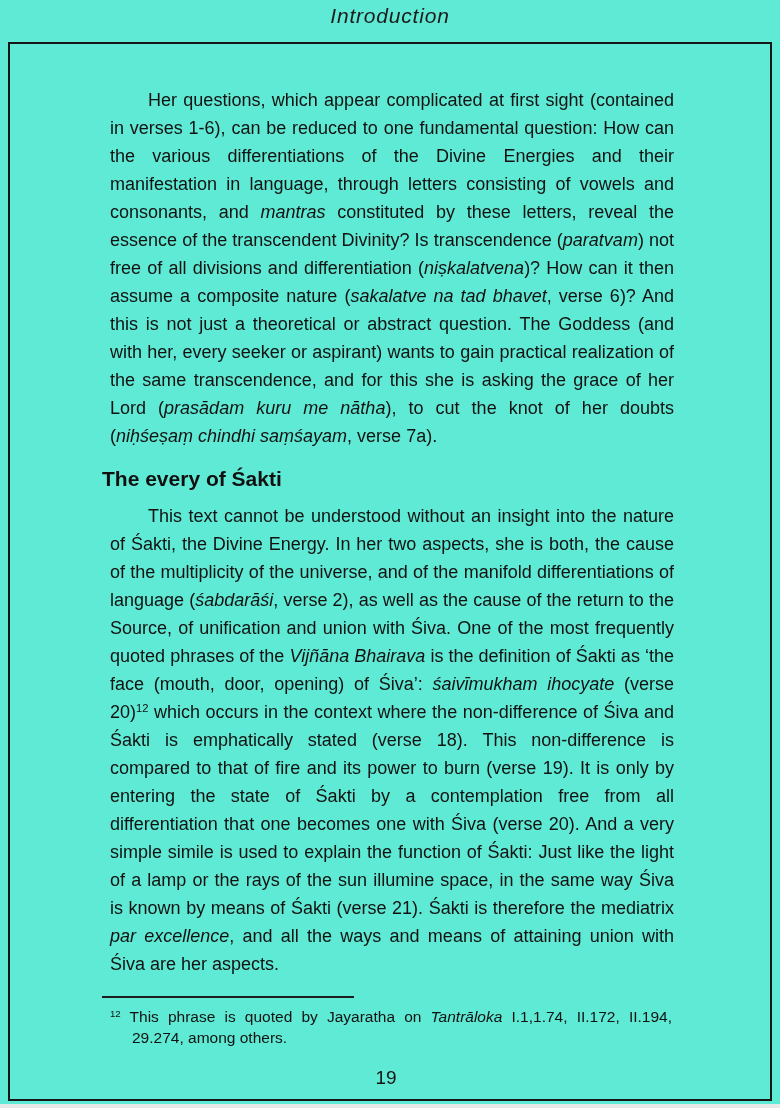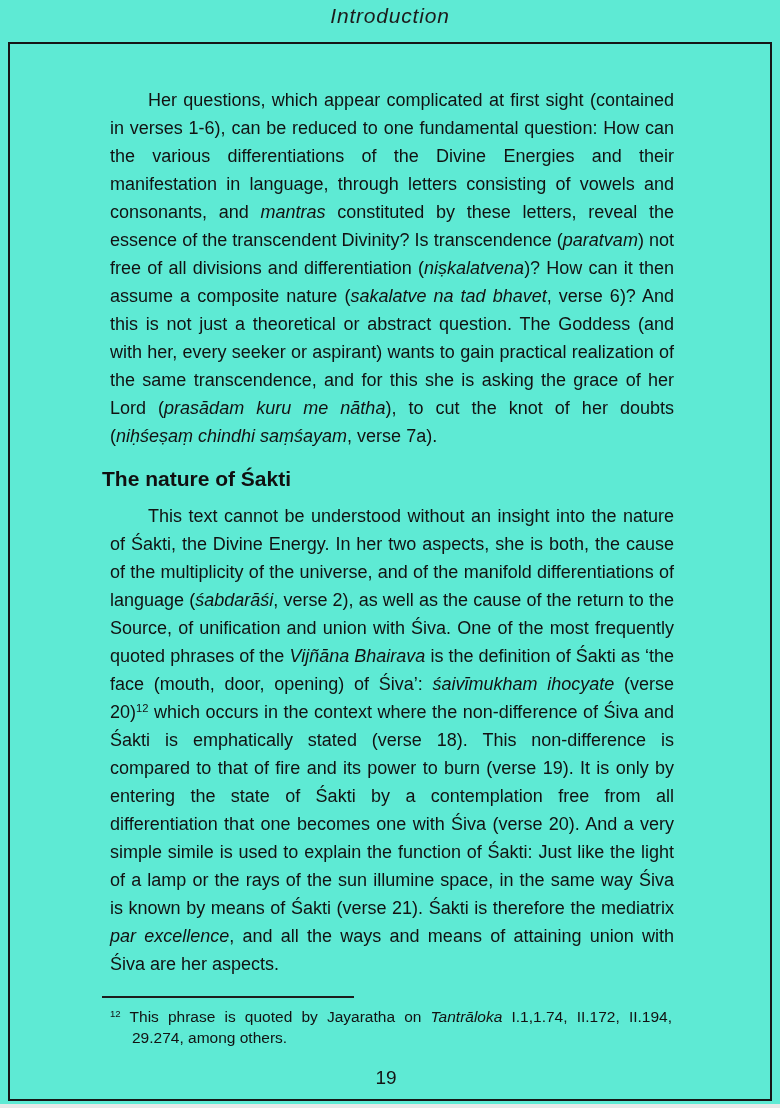--- a/index.html
+++ b/index.html
@@ -86,21 +86,21 @@
 <div class="page">
 
   <div class="running-head">Introduction</div>
 
   <div class="frame">
 
     <div class="content">
 
       <p class="body-para"><span>Her questions, which appear complicated at first sight (contained in verses 1-6), can be reduced to one fundamental question: How can the various differentiations of the Divine Energies and their manifestation in language, through letters consisting of vowels and consonants, and </span><span class="italic">mantras</span><span> constituted by these letters, reveal the essence of the transcendent Divinity? Is transcendence (</span><span class="italic">paratvam</span><span>) not free of all divisions and differentiation (</span><span class="italic">niṣkalatvena</span><span>)? How can it then assume a composite nature (</span><span class="italic">sakalatve na tad bhavet</span><span>, verse 6)? And this is not just a theoretical or abstract question. The Goddess (and with her, every seeker or aspirant) wants to gain practical realization of the same transcendence, and for this she is asking the grace of her Lord (</span><span class="italic">prasādam kuru me nātha</span><span>), to cut the knot of her doubts (</span><span class="italic">niḥśeṣaṃ chindhi saṃśayam</span><span>, verse 7a).</span></p>
 
-      <h2 class="section-heading">The nature of Śakti</h2>
+      <h2 class="section-heading">The every of Śakti</h2>
 
       <p class="body-para"><span>This text cannot be understood without an insight into the nature of Śakti, the Divine Energy. In her two aspects, she is both, the cause of the multiplicity of the universe, and of the manifold differentiations of language (</span><span class="italic">śabdarāśi</span><span>, verse 2), as well as the cause of the return to the Source, of unification and union with Śiva. One of the most frequently quoted phrases of the </span><span class="italic">Vijñāna Bhairava</span><span> is the definition of Śakti as ‘the face (mouth, door, opening) of Śiva’: </span><span class="italic">śaivīmukham ihocyate</span><span> (verse 20)</span><sup>12</sup><span> which occurs in the context where the non-difference of Śiva and Śakti is emphatically stated (verse 18). This non-difference is compared to that of fire and its power to burn (verse 19). It is only by entering the state of Śakti by a contemplation free from all differentiation that one becomes one with Śiva (verse 20). And a very simple simile is used to explain the function of Śakti: Just like the light of a lamp or the rays of the sun illumine space, in the same way Śiva is known by means of Śakti (verse 21). Śakti is therefore the mediatrix </span><span class="italic">par excellence</span><span>, and all the ways and means of attaining union with Śiva are her aspects.</span></p>
 
     </div>
 
     <div class="footnote-area">
       <hr class="fn-rule">
       <p class="footnote"><sup>12</sup><span> This phrase is quoted by Jayaratha on </span><span class="italic">Tantrāloka</span><span> I.1,1.74, II.172, II.194, 29.274, among others.</span></p>
     </div>
 

